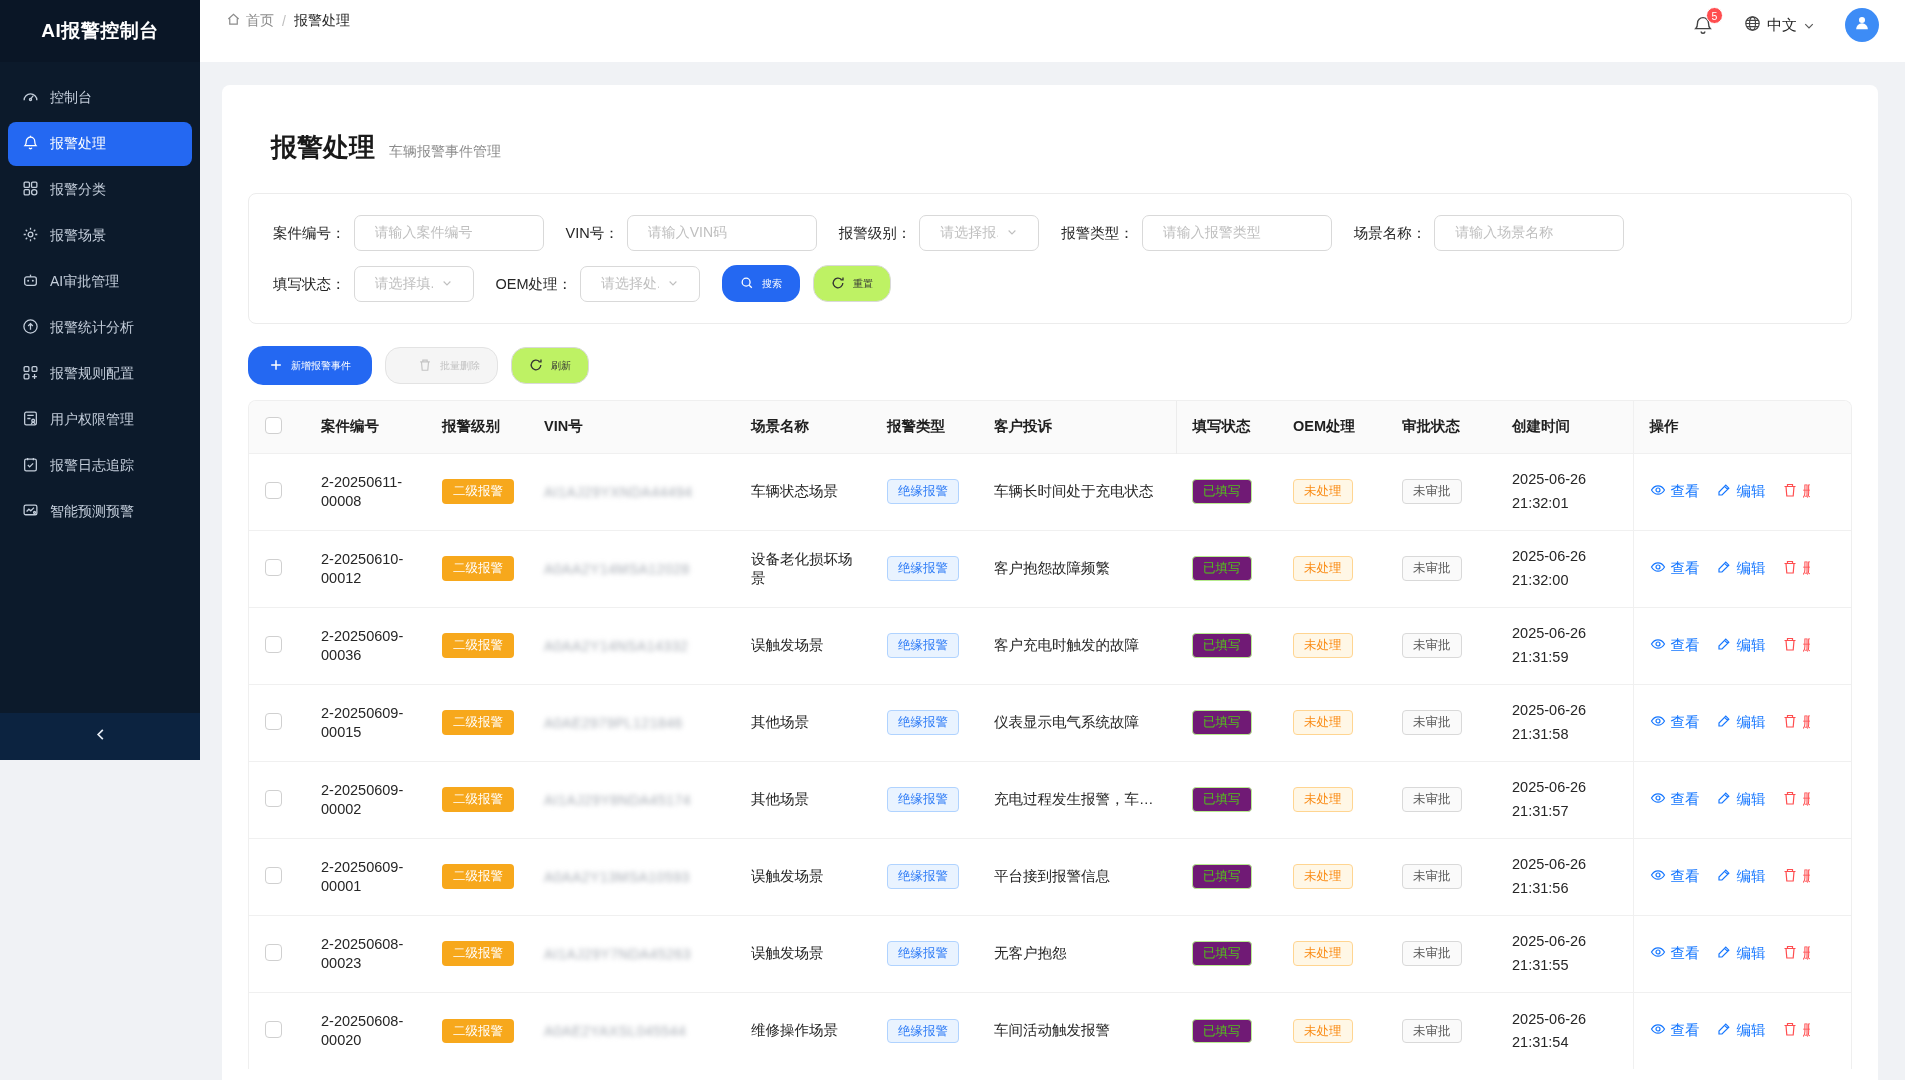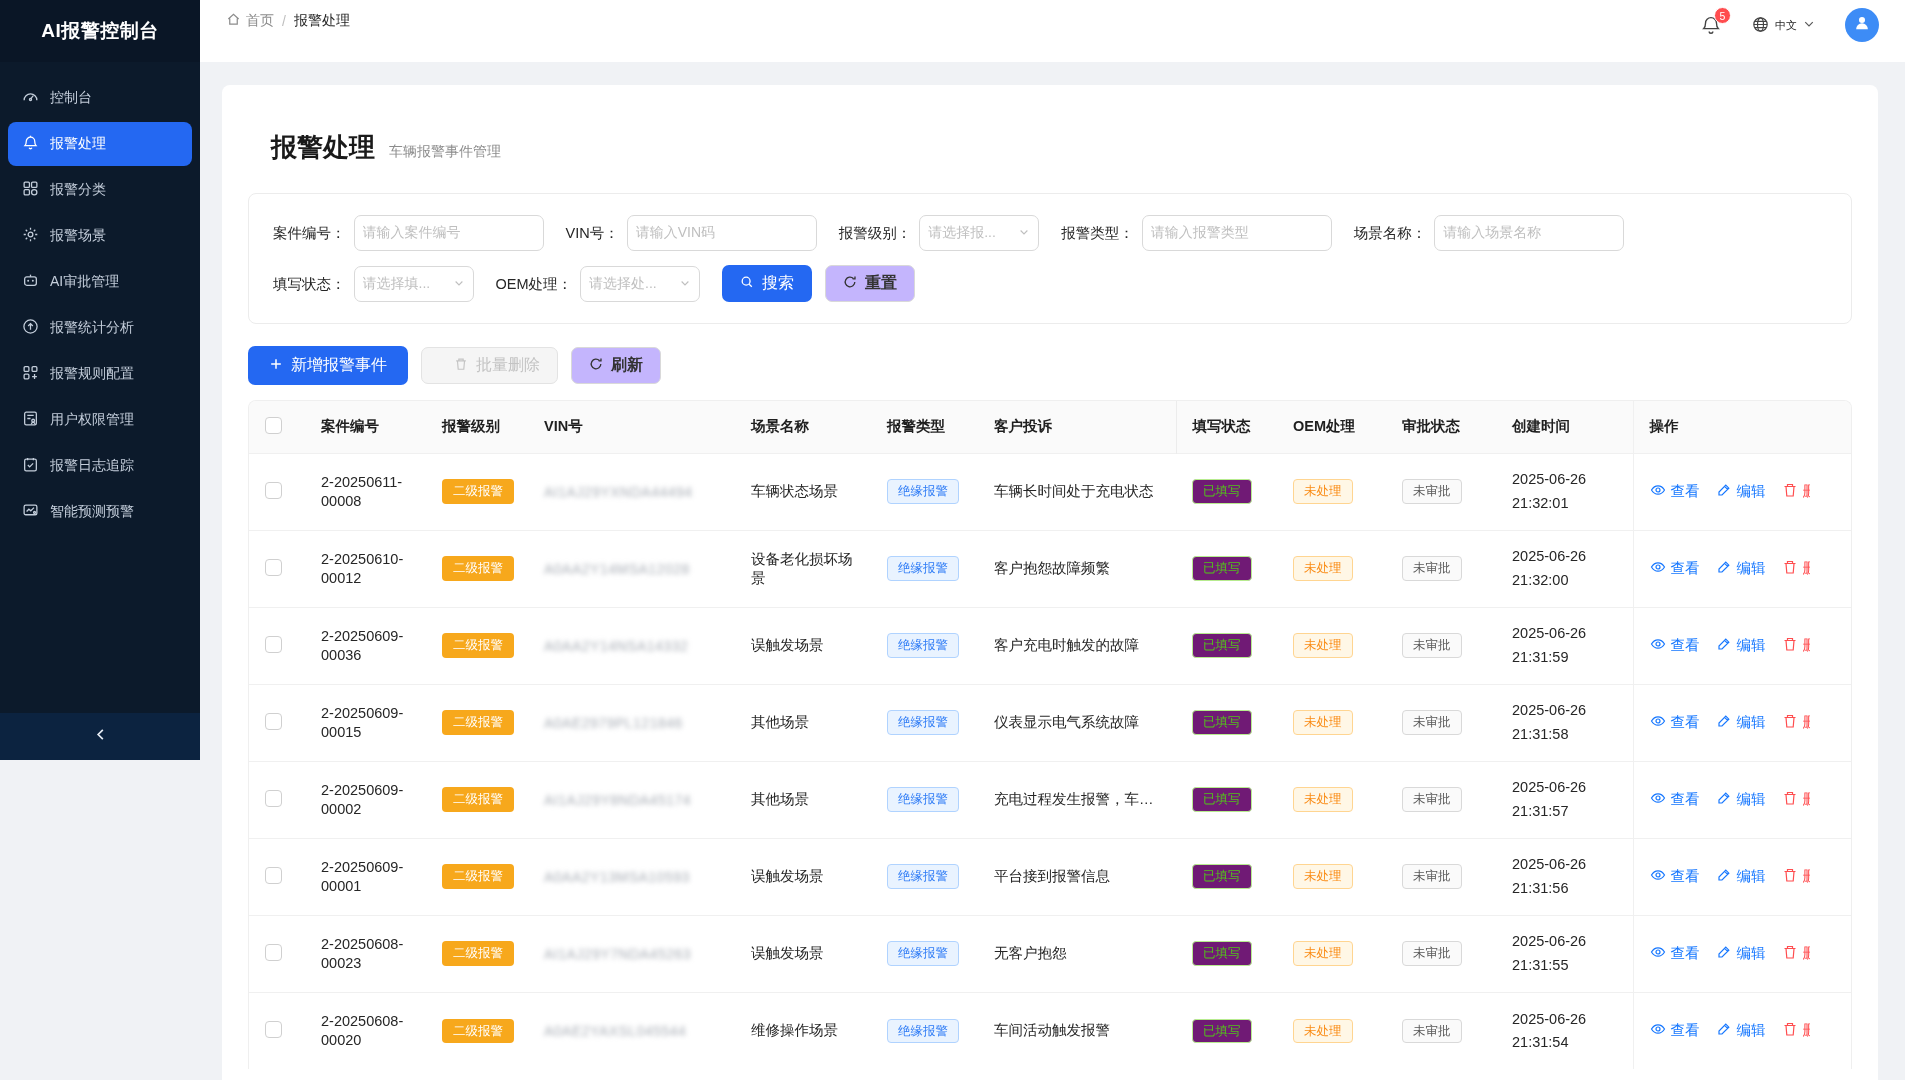--- a/index.html
+++ b/index.html
@@ -16,43 +16,43 @@
 
   
   .topbar { position:absolute; left:200px; top:0; width:1705px; height:62px; background:#fff; display:flex; align-items:flex-start; justify-content:space-between; padding:8px 26px 0 26px; }
   .crumbs { display:flex; align-items:center; gap:8px; height:26px; font-size:14px; }
   .crumb-home { display:flex; align-items:center; gap:5px; color:#8c8c8c; }
   .crumb-sep { color:#bfbfbf; }
   .crumb-cur { color:#262626; }
   .top-right { display:flex; align-items:center; gap:30px; height:34px; }
   .bell-wrap { position:relative; width:22px; height:22px; color:#434343; cursor:pointer; }
   .bell-badge { position:absolute; top:-7px; right:-9px; min-width:17px; height:17px; border-radius:9px; background:#ff4d4f; border:1.5px solid #fff; color:#fff; font-size:10.5px; display:flex; align-items:center; justify-content:center; padding:0 3px; }
-  .lang { display:flex; align-items:center; gap:6px; font-size:11px; color:#262626; cursor:pointer; }
+  .lang { display:flex; align-items:flex-end; gap:6px; font-size:15px; color:#262626; cursor:pointer; }
   .lang svg { color:#434343; }
   .avatar { width:34px; height:34px; border-radius:50%; background:#3d8cf6; display:flex; align-items:center; justify-content:center; color:#fff; cursor:pointer; }
 
   
   .main { position:absolute; left:200px; top:62px; width:1705px; height:1018px; padding:23px 27px 0 22px; }
   .card { background:#fff; border-radius:8px; width:100%; height:1200px; padding:45px 26px 0 26px; }
   .page-title-row { display:flex; align-items:baseline; gap:14px; margin:0 0 28px 23px; }
   .page-title { font-size:26px; font-weight:bold; color:#1a1a1a; }
   .page-subtitle { font-size:14px; color:#8c8c8c; }
 
   
   .filter-panel { border:1px solid #ececec; border-radius:8px; padding:21px 24px; display:flex; flex-wrap:wrap; row-gap:14px; column-gap:22px; align-items:flex-end; }
   .ffield { display:flex; align-items:center; gap:8px; font-size:14.5px; color:#262626; }
-  .fctrl { height:36px; border:1px solid #d9d9d9; border-radius:7px; background:#fff; display:flex; align-items:center; padding:0 8px; font-size:14px; color:#bfbfbf; }
+  .fctrl { height:36px; border:1px solid #d9d9d9; border-radius:7px; background:#fff; display:flex; align-items:center; padding:0 20px; font-size:14px; color:#bfbfbf; }
   .fctrl.inp { width:190px; }
   .fctrl.sel { width:120px; justify-content:space-between; gap:8px; cursor:pointer; }
   .fctrl .ph { white-space:nowrap; overflow:hidden; }
   .fctrl svg { color:#bfbfbf; flex:0 0 auto; }
-  .btn { height:37px; border-radius:7px; display:inline-flex; align-items:center; gap:8px; padding:0 17px; font-size:16px; cursor:pointer; border:1px solid transparent; }
+  .btn { height:37px; border-radius:15px; display:inline-flex; align-items:center; gap:8px; padding:0 17px; font-size:10px; cursor:pointer; border:1px solid transparent; }
   .btn svg { width:14px; height:14px; }
   .btn-primary { background:#2468f2; color:#fff; }
-  .btn-plain { background:#c4b5fd; color:#333; border-color:#d9d9d9;font-weight:bold; }
+  .btn-plain { background:#bef264; color:#333; border-color:#d9d9d9; }
   .btn-disabled { background:#f5f5f5; color:#c3c3c3; border-color:#e3e3e3; cursor:not-allowed;padding-left:32px; }
 
   
   .toolbar { display:flex; align-items:center; gap:13px; margin:22px 0 15px 0; }
   .toolbar .btn-primary { padding:0 20px; height:39px; }
 
   
   .table-wrap { border:1px solid #efefef; border-bottom:none; border-radius:8px 8px 0 0; overflow:hidden; }
   table { border-collapse:collapse; table-layout:fixed; width:1603px; }
   th, td { padding:0 16px; text-align:left; font-size:14.5px; vertical-align:middle; }

